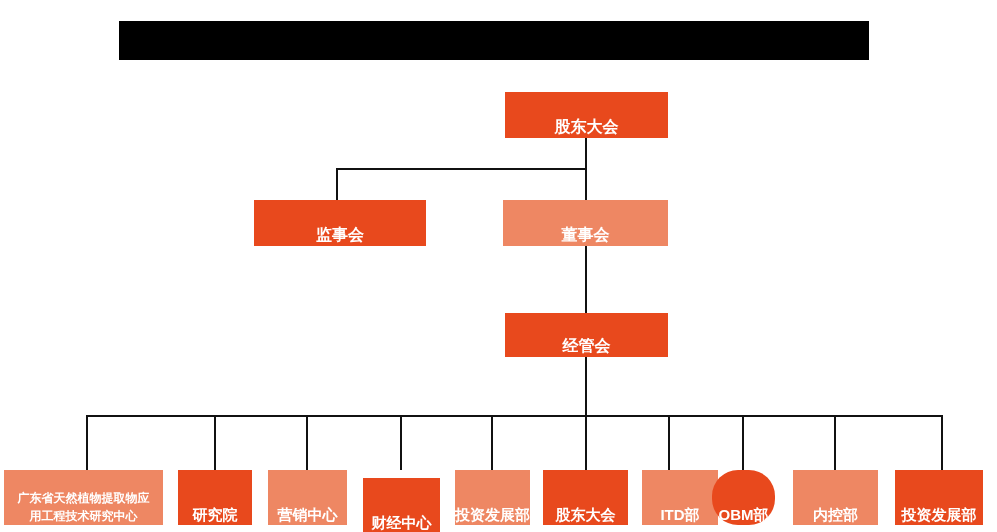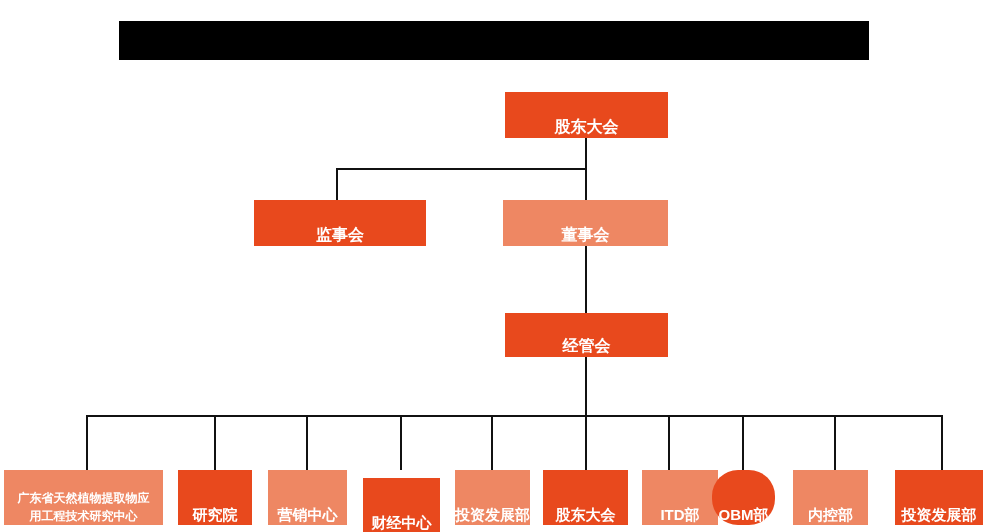--- a/index.html
+++ b/index.html
@@ -40,21 +40,21 @@
   
   .dept { top: 470px; height: 55px; font-size: 15px; }
   .d-0 { left: 4px;   width: 159px; font-size: 12px; line-height: 1.45; padding: 0 10px; }
   .d-1 { left: 178px; width: 74px; }
   .d-2 { left: 268px; width: 79px; }
   .d-3 { left: 363px; width: 77px; margin-top: 8px; }
   .d-4 { left: 455px; width: 75px; }
   .d-5 { left: 543px; width: 85px; }
   .d-6 { left: 642px; width: 76px; }
   .d-7 { left: 712px; width: 63px; border-radius: 26px; }
-  .d-8 { left: 793px; width: 75px; }
+  .d-8 { left: 793px; width: 85px; }
   .d-9 { left: 895px; width: 88px; }
   
   .l-root-down   { left: 585px; top: 138px; width: 2px;   height: 62px; }
   .l-split-h     { left: 336px; top: 168px; width: 251px; height: 2px;  }
   .l-supervisory { left: 336px; top: 168px; width: 2px;   height: 32px; }
   .l-board-mgmt  { left: 585px; top: 246px; width: 2px;   height: 67px; }
   .l-mgmt-bus    { left: 585px; top: 357px; width: 2px;   height: 59px; }
   .l-bus         { left: 86px;  top: 415px; width: 857px; height: 2px;  }
   .drop { top: 416px; width: 2px; height: 54px; }
   .dr-0 { left: 86px; }  .dr-1 { left: 214px; } .dr-2 { left: 306px; }

